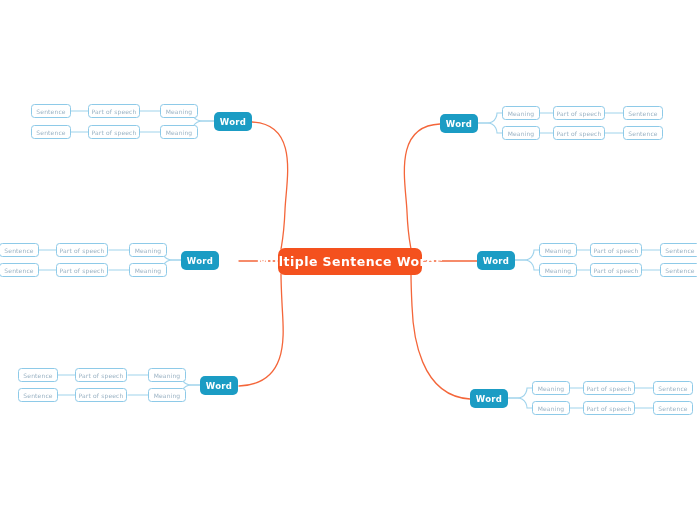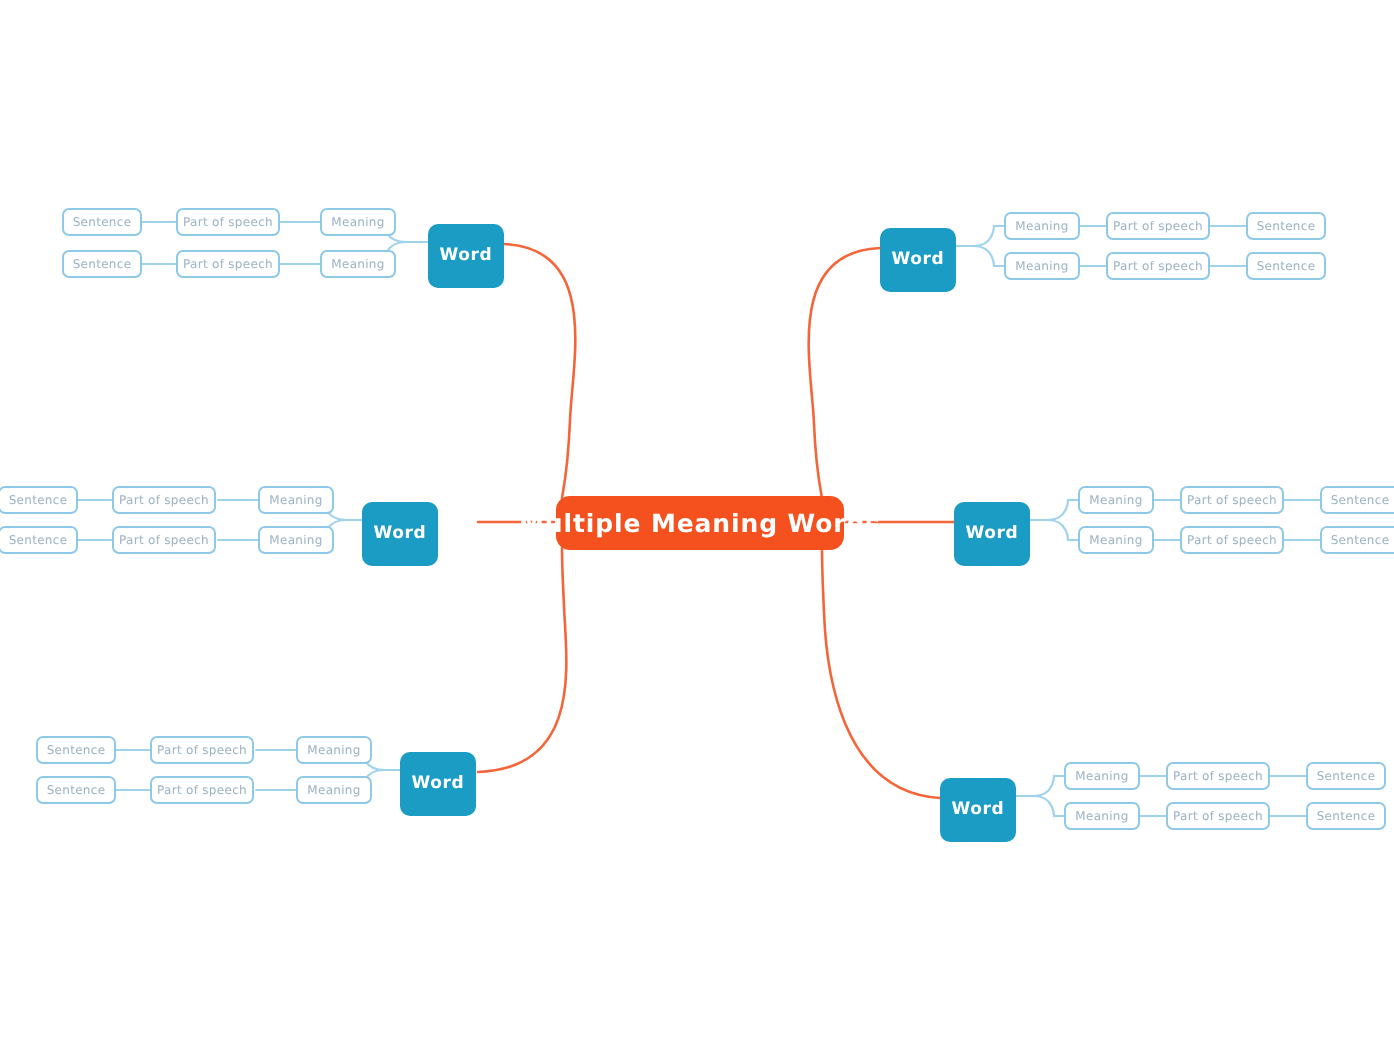--- a/index.html
+++ b/index.html
@@ -47,21 +47,21 @@
     z-index: 5;
   }
   .word-node {
     background: #1B9CC4;
     border-radius: 5px;
     color: #ffffff;
     font-size: 8.5px;
     font-weight: bold;
     letter-spacing: 0.3px;
     width: 38px;
-    height: 32px;
+    height: 19px;
     z-index: 4;
   }
   .leaf-node {
     background: #ffffff;
     border: 1px solid #8ECAE8;
     border-radius: 3.5px;
     color: #9BB3C4;
     font-size: 6px;
     letter-spacing: 0.15px;
     height: 14px;
@@ -125,21 +125,21 @@
 
       <path d="M 508 398 L 517 398 C 527 398 527 388 527 388 C 527 388 527 388 532 388"></path>
       <path d="M 508 398 L 517 398 C 527 398 527 408 527 408 C 527 408 527 408 532 408"></path>
       <path d="M 561 388 L 583 388"></path>
       <path d="M 635 388 L 653 388"></path>
       <path d="M 561 408 L 583 408"></path>
       <path d="M 635 408 L 653 408"></path>
     </g>
   </svg>
 
-  <div class="node center-node">Multiple Meaning Words</div>
+  <div class="node center-node">Multiple Sentence Words</div>
 
   <div class="node word-node" style="left:214px; top:112px;">Word</div>
   <div class="node leaf-node leaf-meaning" style="left:160px; top:104px;">Meaning</div>
   <div class="node leaf-node leaf-pos" style="left:88px; top:104px;">Part of speech</div>
   <div class="node leaf-node leaf-sentence" style="left:31px; top:104px;">Sentence</div>
   <div class="node leaf-node leaf-meaning" style="left:160px; top:125px;">Meaning</div>
   <div class="node leaf-node leaf-pos" style="left:88px; top:125px;">Part of speech</div>
   <div class="node leaf-node leaf-sentence" style="left:31px; top:125px;">Sentence</div>
 
   <div class="node word-node" style="left:181px; top:251px;">Word</div>

